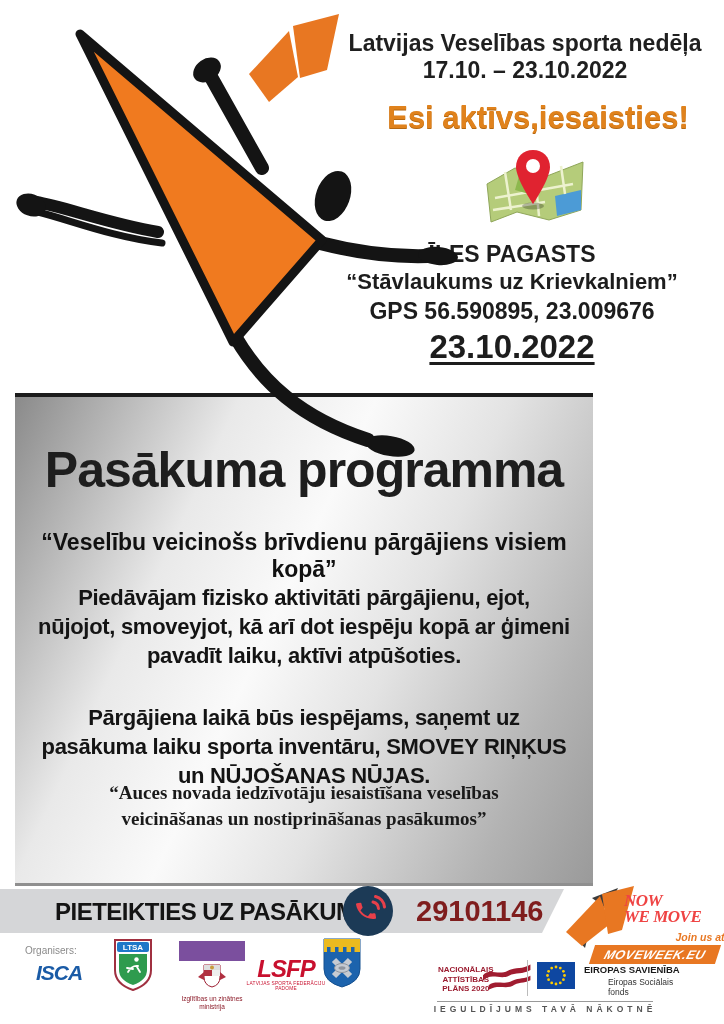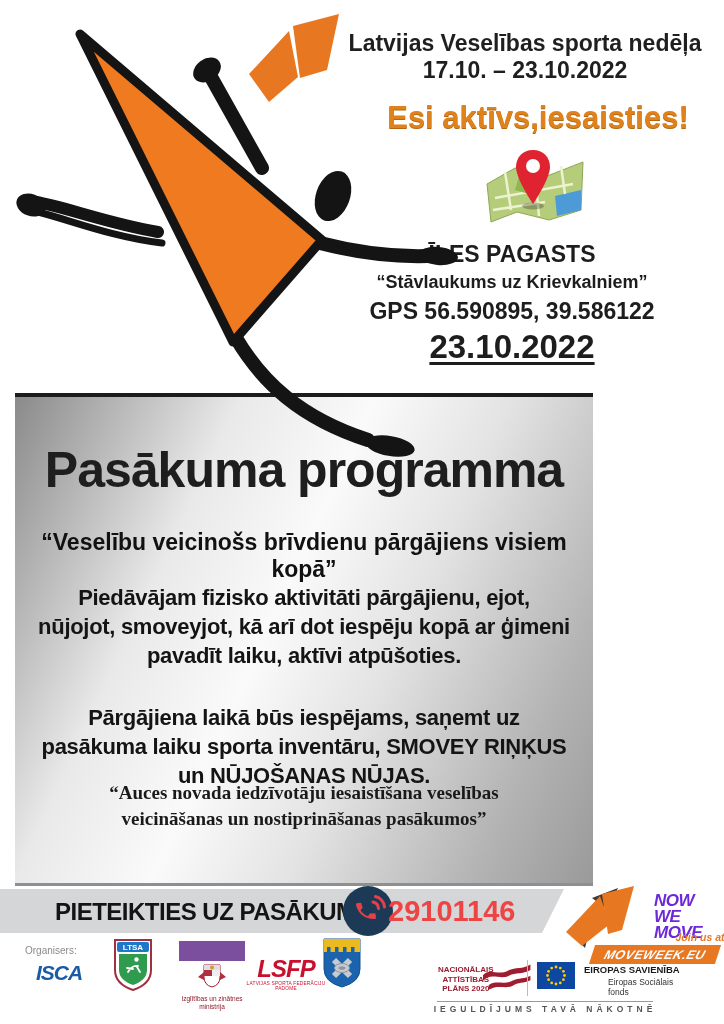--- a/index.html
+++ b/index.html
@@ -9,21 +9,21 @@
 
   
   .week-title{left:525px;top:30px;transform:translateX(-50%);text-align:center;
               font-weight:700;font-size:23px;line-height:27px;white-space:nowrap;color:#1f1f1f;}
   .cta{left:538px;top:100px;transform:translateX(-50%);white-space:nowrap;
        font-weight:800;font-size:31px;color:#E0821C;text-shadow:0 1px 0 #b5670f;}
 
   
   .location{left:512px;top:241px;transform:translateX(-50%);text-align:center;white-space:nowrap;}
   .loc-district{font-size:23px;font-weight:700;line-height:26px;}
-  .loc-venue{font-size:18px;font-weight:700;line-height:30px;}
+  .loc-venue{font-size:22px;font-weight:700;line-height:30px;}
   .loc-gps{font-size:23px;font-weight:700;line-height:28px;}
   .loc-date{font-size:33px;font-weight:800;line-height:40px;text-decoration:underline;
             text-underline-offset:4px;margin-top:2px;}
 
   
   .program-box{left:15px;top:393px;width:578px;height:486px;z-index:1;
      background:linear-gradient(115deg,#8a8a8a 0%,#e9e9e9 28%,#fafafa 45%,#e3e3e3 62%,#b3b3b3 85%,#9a9a9a 100%);
      border-top:4px solid #1c1c1c;border-bottom:3px solid #8f8f8f;}
   .p-title{left:0;right:0;top:44px;text-align:center;font-size:50px;font-weight:800;
            letter-spacing:-1px;color:#1e1e1e;}
@@ -39,27 +39,27 @@
   
   .figure-svg{left:0;top:0;z-index:2;pointer-events:none;}
   .nwm-mark-top{left:243px;top:14px;pointer-events:none;}
   .map-icon{left:485px;top:146px;}
 
   
   .signup-bar{left:0;top:889px;width:564px;height:44px;background:#D5D6D8;z-index:3;
               clip-path:polygon(0 0,100% 0,calc(100% - 22px) 100%,0 100%);}
   .signup-label{left:55px;top:9px;font-size:24px;font-weight:800;letter-spacing:-0.5px;color:#141414;}
   .phone-badge{left:343px;top:886px;width:50px;height:50px;z-index:4;}
-  .phone-number{left:388px;top:895px;font-size:29px;font-weight:800;color:#ef4444;z-index:4;}
+  .phone-number{left:416px;top:895px;font-size:29px;font-weight:800;color:#7f1d1d;z-index:4;}
 
   
   .nwm{left:558px;top:882px;width:166px;height:88px;}
   .nwm-mark{position:absolute;left:6px;top:4px;}
-  .nwm-name{position:absolute;left:96px;top:11px;font-style:italic;font-weight:700;
-            font-size:17px;line-height:16px;color:#6d28d9;letter-spacing:-0.5px;}
+  .nwm-name{position:absolute;left:66px;top:11px;font-style:italic;font-weight:700;
+            font-size:17px;line-height:16px;color:#ef4444;letter-spacing:-0.5px;font-family:Liberation Serif, serif;}
   .nwm-join{position:absolute;left:30px;top:49px;width:140px;text-align:right;
             font-style:italic;font-weight:700;font-size:10.5px;color:#E87722;}
   .nwm-site{position:absolute;left:34px;top:63px;width:126px;height:19px;background:#E87722;
             transform:skewX(-18deg);display:flex;align-items:center;justify-content:center;}
   .nwm-site span{font-style:italic;font-weight:700;font-size:12.5px;color:#fff;letter-spacing:0.5px;}
 
   
   .organisers{left:25px;top:945px;font-size:10px;color:#8a8a8a;}
   .isca{left:36px;top:961px;font-style:italic;font-weight:700;font-size:21px;
         letter-spacing:-1px;color:#1A5BA6;}
@@ -124,21 +124,21 @@
     <path d="M10,52 L88,38 M20,26 L26,64 M50,28 L54,70 M76,20 L80,48 M8,64 L60,56" stroke="#EDF2CF" stroke-width="2.5" fill="none"></path>
     <polygon points="34,30 48,34 44,48 30,44" fill="#8DB84E"></polygon>
     <ellipse cx="48" cy="60" rx="11" ry="3.5" fill="rgba(0,0,0,0.25)"></ellipse>
     <path d="M48,4 C38,4 31,11 31,21 C31,33 48,58 48,58 C48,58 65,33 65,21 C65,11 58,4 48,4 Z" fill="#E02330"></path>
     <circle cx="48" cy="20" r="7" fill="#ffffff"></circle>
   </svg>
 
   <div class="abs location">
     <div class="loc-district">ĪLES PAGASTS</div>
     <div class="loc-venue">“Stāvlaukums uz Krievkalniem”</div>
-    <div class="loc-gps">GPS 56.590895, 39.586122</div>
+    <div class="loc-gps">GPS 56.590895, 23.009676</div>
     <div class="loc-date">23.10.2022</div>
   </div>
 
   <div class="abs program-box">
     <div class="abs p-title">Pasākuma programma</div>
     <div class="abs p-sub">“Veselību veicinošs brīvdienu pārgājiens visiem kopā”</div>
     <div class="abs p-body p-body1">Piedāvājam fizisko aktivitāti pārgājienu, ejot, nūjojot, smoveyjot, kā arī dot iespēju kopā ar ģimeni pavadīt laiku, aktīvi atpūšoties.</div>
     <div class="abs p-body p-body2">Pārgājiena laikā būs iespējams, saņemt uz pasākuma laiku sporta inventāru, SMOVEY RIŅĶUS un NŪJOŠANAS NŪJAS.</div>
     <div class="abs p-quote">
       <div>“Auces novada iedzīvotāju iesaistīšana veselības veicināšanas un nostiprināšanas pasākumos”</div>

